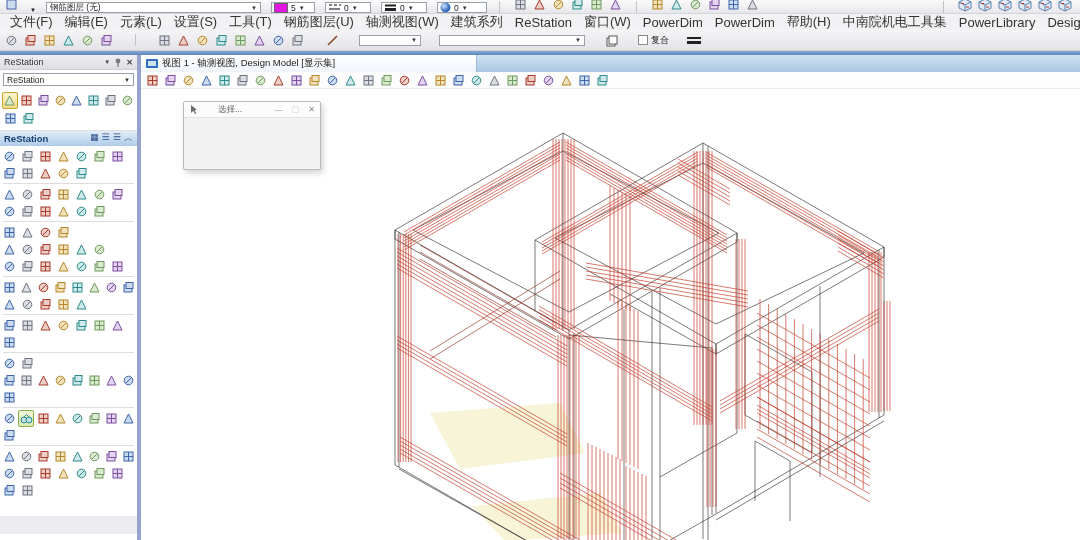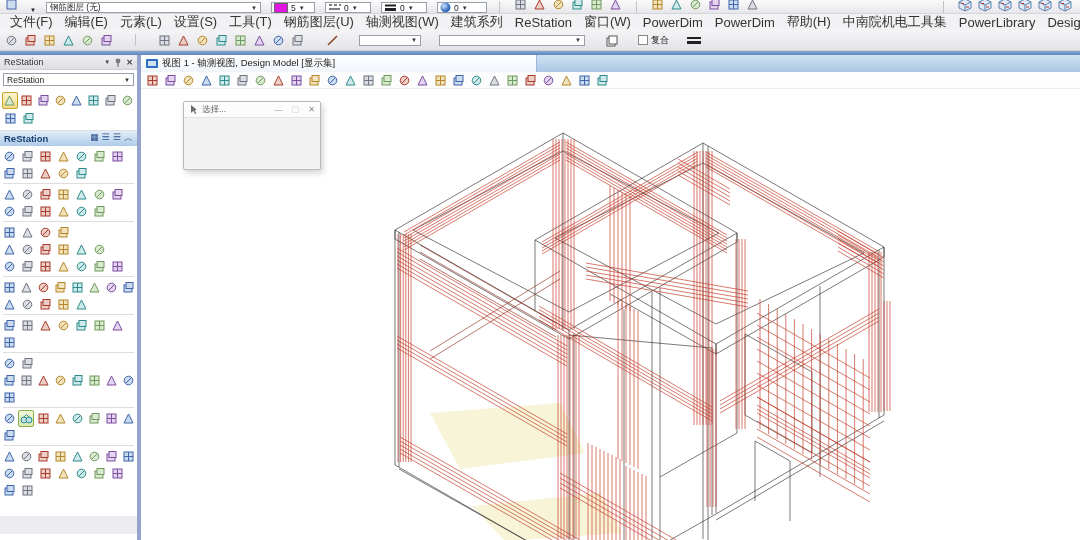--- a/index.html
+++ b/index.html
@@ -50,31 +50,31 @@
            padding:0 4px;font-size:9.5px;font-weight:bold;color:#1b3f74}
   .sec-hdr .sp{margin-left:auto;display:flex;gap:3px;color:#2a4f86;font-size:9px;font-weight:normal}
   .tool-grid{padding:2px 1px;overflow:hidden;height:366px}
   .grid-row{display:flex;gap:1px;margin:0;height:17px;align-items:center}
   .grid-sep{height:1px;background:#ddd;margin:1px 2px 2px 2px}
   .panel-bottom{height:18px;background:#ececf0}
   
   .mdi{position:absolute;left:141px;top:55px;width:939px;height:485px;background:#fff}
   .tabstrip{position:absolute;left:0;top:0;width:939px;height:17px;
             background:linear-gradient(#cfe2f2,#a9c7e4)}
-  .viewtab{position:absolute;left:0;top:0;width:396px;height:17px;background:linear-gradient(#ffffff,#f0f5fb);
+  .viewtab{position:absolute;left:0;top:0;width:336px;height:17px;background:linear-gradient(#ffffff,#f0f5fb);
            display:flex;align-items:center;gap:4px;padding:0 5px;box-sizing:border-box;
            border-right:1px solid #9db8d6;font-size:9.5px;color:#222}
   .viewbar{position:absolute;left:0;top:17px;width:939px;height:17px;background:#fdfdfe;
            display:flex;align-items:center;gap:1px;padding:0 3px;box-sizing:border-box;
            border-bottom:1px solid #eee}
   .canvas{position:absolute;left:0;top:34px;width:939px;height:451px;background:#fff}
   
   .fdlg{position:absolute;left:42px;top:12px;width:136px;height:67px;background:#f7f7f7;
         border:1px solid #b9b9bd;border-radius:2px;box-shadow:2px 3px 6px rgba(0,0,0,.18)}
-  .fdlg-hdr{height:15px;display:flex;align-items:center;gap:4px;padding:0 5px;background:#fcfcfc;
+  .fdlg-hdr{height:15px;display:flex;align-items:center;gap:20px;padding:0 5px;background:#fcfcfc;
             border-bottom:1px solid #e4e4e6;font-size:8.5px;color:#666}
   .fdlg-hdr .sp{margin-left:auto;display:flex;gap:9px;color:#888;font-size:8px}
   .fdlg-body{height:50px;background:#f2f2f2}
 </style>
 </head>
 <body>
 
 <div class="row1">
   <span class="ticon">
       <svg width="13" height="13">

